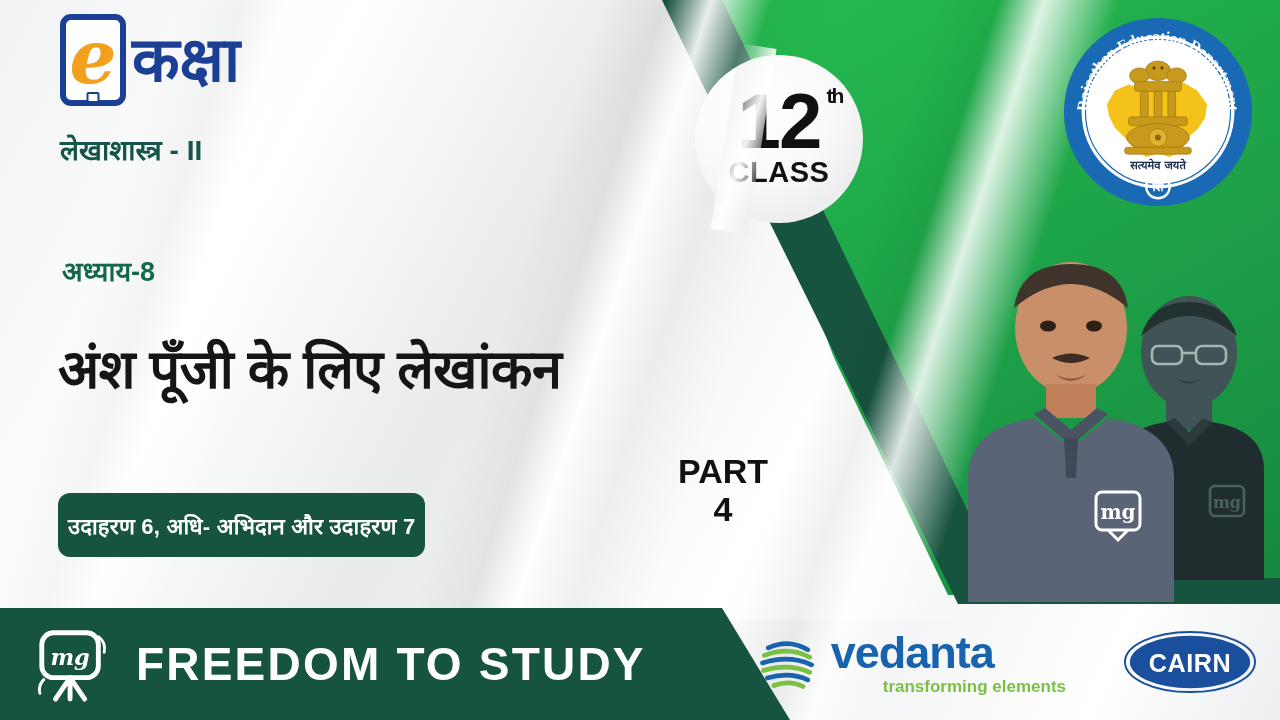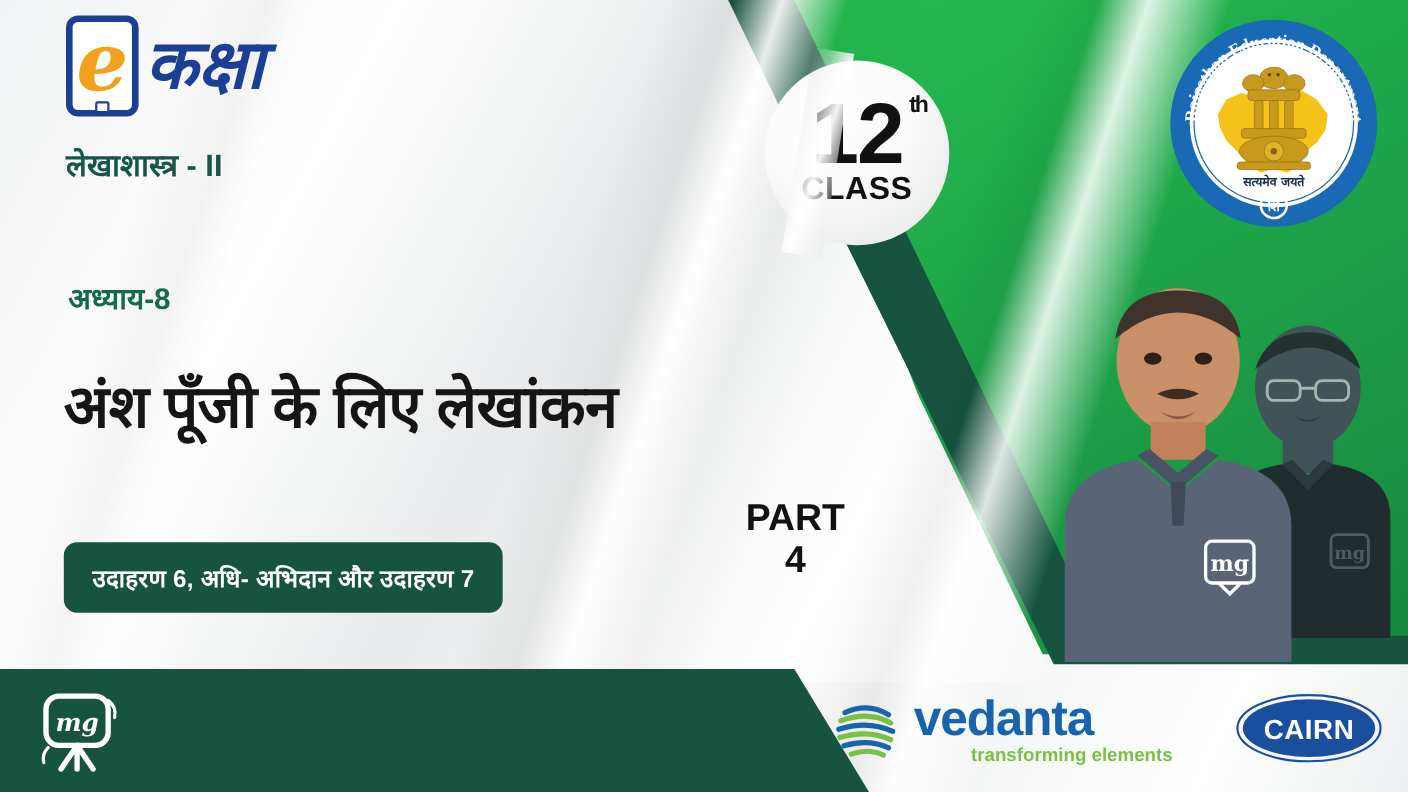--- a/index.html
+++ b/index.html
@@ -49,29 +49,29 @@
   .brand { position:absolute; left:60px; top:14px; display:flex; align-items:center; gap:4px; }
   .tablet { width:66px; height:92px; border:6px solid #1b3f94; border-radius:11px; background:#fff;
             position:relative; display:flex; align-items:center; justify-content:center; }
   .tablet::before{ content:""; position:absolute; top:-3px; left:50%; transform:translateX(-50%);
             width:22px; height:3px; background:#1b3f94; border-radius:2px; }
   .tablet::after{ content:""; position:absolute; bottom:-3px; left:50%; transform:translateX(-50%);
             width:9px; height:7px; background:#fff; border:2px solid #1b3f94; border-radius:2px; }
   .tablet-e { font-family:"DejaVu Serif",serif; font-style:italic; font-weight:700; font-size:74px;
             color:#f2a01e; line-height:1; margin-top:-6px; }
   .brand-word { font-size:62px; font-weight:700; color:#1b3f94; line-height:1; margin-left:2px;
-            font-family:"Liberation Sans","DejaVu Sans",sans-serif;font-style:italic; }
+            font-family:"Liberation Sans","DejaVu Sans",sans-serif; }
 
   .subject { position:absolute; left:60px; top:130px; font-size:28px; font-weight:700; color:#16564a; letter-spacing:0px; }
 
   .chapter { position:absolute; left:62px; top:252px; font-size:27px; font-weight:700; color:#14694d; }
   .title   { position:absolute; left:58px; top:330px; font-size:54px; font-weight:800; color:#151515; letter-spacing:-0.5px; }
 
   .chip { position:absolute; left:58px; top:493px; background:#17543f; color:#fff; border-radius:12px;
-          padding:17px 26px; font-size:22px; font-weight:700; letter-spacing:.2px; }
+          padding:17px 10px; font-size:22px; font-weight:700; letter-spacing:.2px; }
 
   .part { position:absolute; left:663px; top:452px; text-align:center; width:120px;
           font-size:34px; font-weight:800; color:#111; line-height:1.12; }
 
   
   .people { position:absolute; left:930px; top:230px; width:350px; height:372px; overflow:hidden; }
   .person { position:absolute; bottom:0; }
   .p-back { right:-4px; bottom:22px; width:190px; filter:saturate(.5) brightness(.8) hue-rotate(75deg); opacity:.92; }
   .p-front{ left:26px; bottom:0; width:230px; }
 
@@ -198,20 +198,21 @@
   <div class="footer">
     <div class="mg-badge">
       <svg viewBox="0 0 80 80" width="78" height="78">
         <rect x="8" y="8" width="58" height="46" rx="12" fill="none" stroke="#ffffff" stroke-width="5"></rect>
         <text x="37" y="41" text-anchor="middle" font-size="23" font-weight="700" fill="#ffffff" font-family="'DejaVu Serif',serif" font-style="italic">mg</text>
         <path d="M37,54 L22,76 M37,54 L37,76 M37,54 L52,76" stroke="#ffffff" stroke-width="5" fill="none" stroke-linecap="round"></path>
         <path d="M66,12 q8,6 6,16" stroke="#ffffff" stroke-width="3" fill="none" stroke-linecap="round"></path>
         <path d="M10,56 q-6,6 -4,14" stroke="#ffffff" stroke-width="3" fill="none" stroke-linecap="round"></path>
       </svg>
     </div>
+    <div class="f-text">FREEDOM TO STUDY</div>
   </div>
 
   <div class="sponsors">
     <div class="vedanta">
       <svg width="66" height="66" viewBox="0 0 70 70">
         <g fill="none" stroke-linecap="round">
           <path d="M14,20 q22,-10 42,2" stroke="#1763ae" stroke-width="5"></path>
           <path d="M10,28 q26,-10 48,2" stroke="#7ac143" stroke-width="5"></path>
           <path d="M8,36 q28,-9 52,2" stroke="#1763ae" stroke-width="5"></path>
           <path d="M9,44 q27,-8 49,2" stroke="#7ac143" stroke-width="5"></path>

